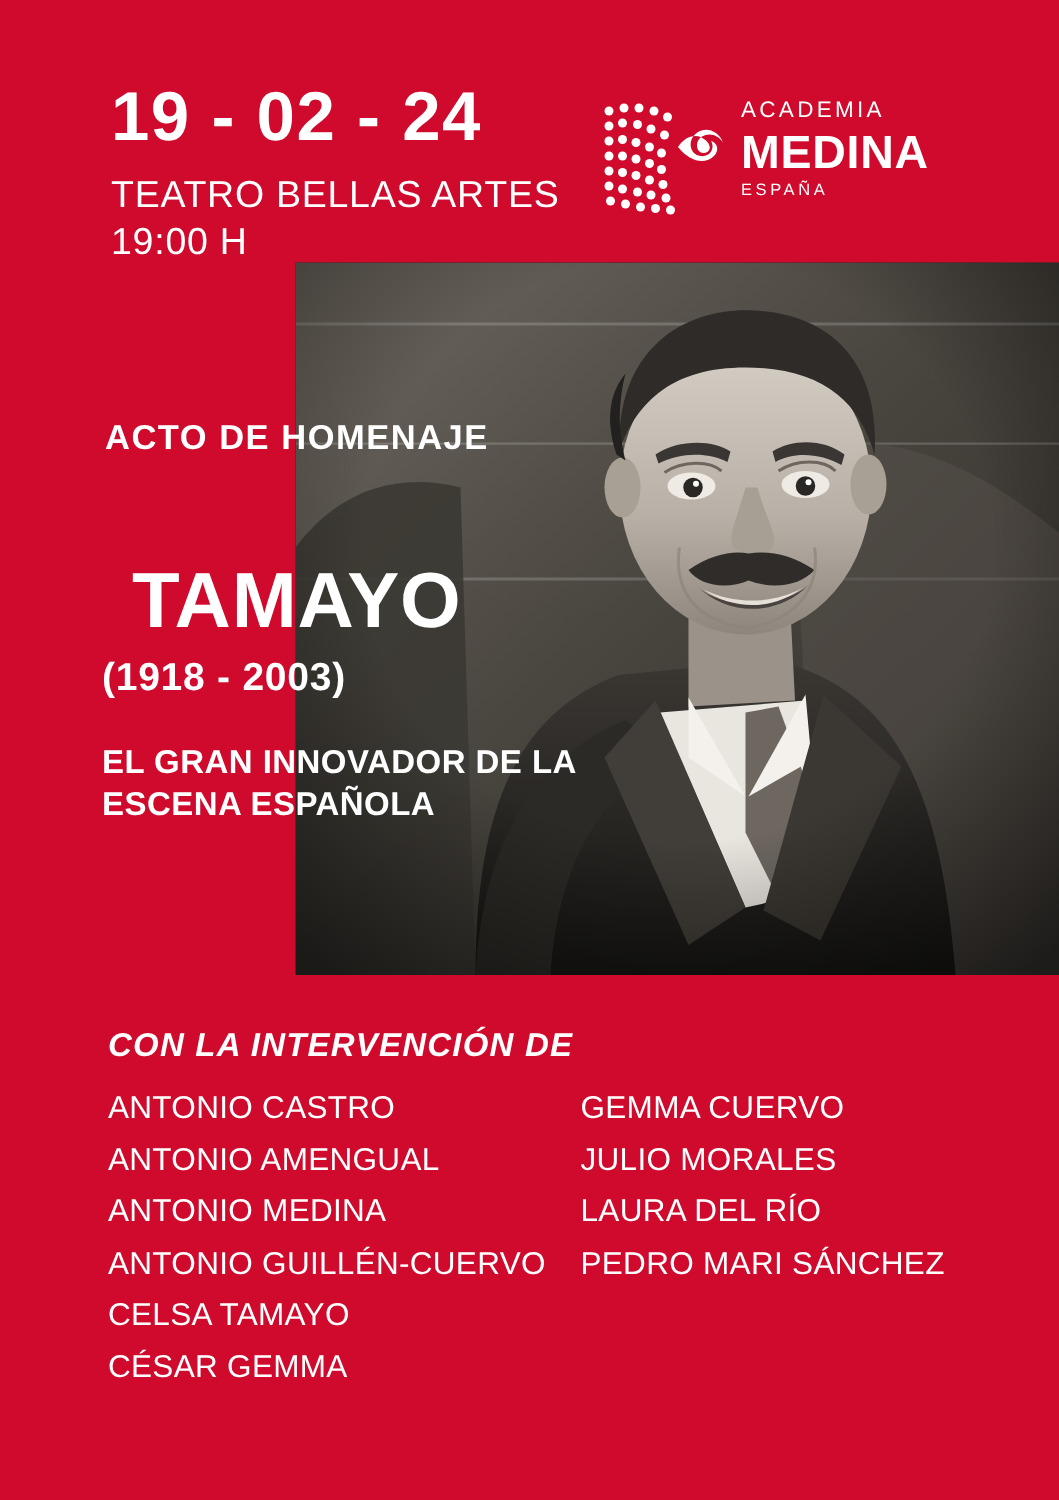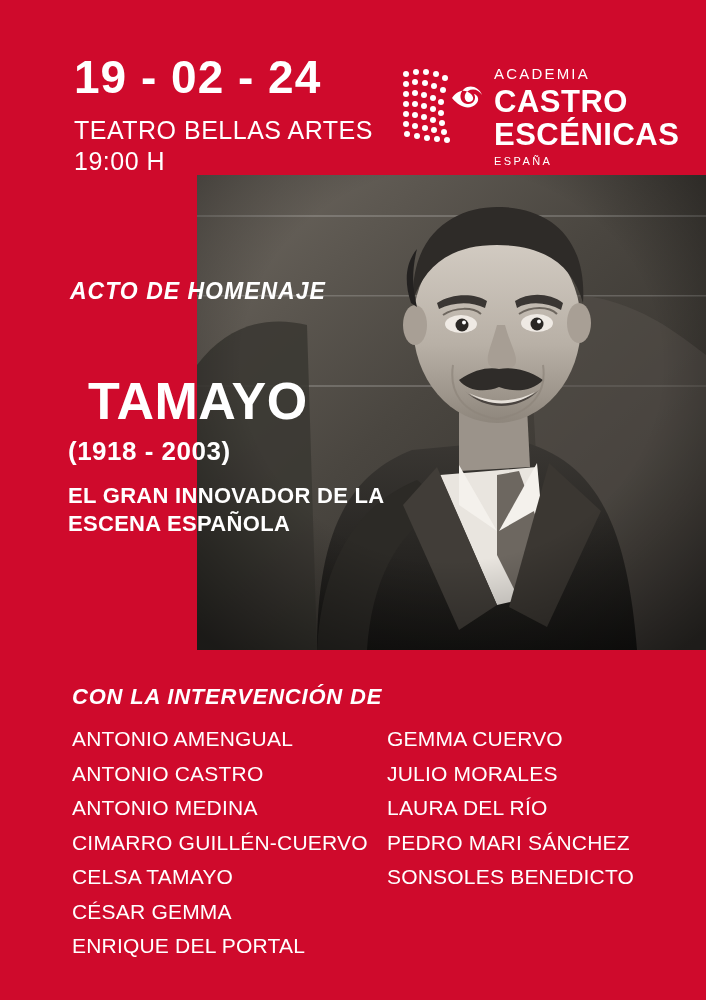--- a/index.html
+++ b/index.html
@@ -123,21 +123,20 @@
     background: #2a2724;
   }
   .photo svg { display: block; }
 
   
   .homage {
     position: absolute;
     left: 70px;
     top: 278px;
     font-size: 23px;
-    font-style: italic;
     font-weight: bold;
     letter-spacing: 1px;
     white-space: nowrap;
   }
   .name-1 {
     position: absolute;
     left: 68px;
     top: 315px;
     font-size: 52px;
     font-weight: bold;
@@ -160,21 +159,21 @@
     left: 68px;
     top: 436px;
     font-size: 26px;
     font-weight: bold;
     letter-spacing: 0.5px;
     white-space: nowrap;
   }
   .tagline {
     position: absolute;
     left: 68px;
-    top: 482px;
+    top: 494px;
     font-size: 22px;
     font-weight: bold;
     letter-spacing: 0.3px;
     line-height: 1.28;
     width: 360px;
   }
 
   
   .participants-title {
     position: absolute;
@@ -251,22 +250,21 @@
               <circle cx="29" cy="74" r="3"></circle>
             <circle cx="39" cy="75" r="3"></circle>
               <circle cx="49" cy="76" r="3"></circle>
             <path d="M54 34 c6 -9 14 -9 19 -4 c4 4 2 8 -2 8 c-5 0 -6 -8 -1 -11 c5 -3 11 -1 14 4
                      c-3 -8 -12 -11 -18 -6 c-6 5 -4 14 3 15 c6 1 10 -5 7 -10 c4 1 6 6 2 10 c-6 6 -16 4 -24 -6 z"></path>
           </g>
         </svg>
       </div>
       <div class="logo-text">
         <span class="logo-academia">ACADEMIA</span>
-        <span class="logo-artes">CASTRO</span>
-        <span class="logo-escenicas">ESCÉNICAS</span>
+        <span class="logo-artes">MEDINA</span>
         <span class="logo-espana">ESPAÑA</span>
       </div>
     </div>
   </div>
 
   <div class="photo">
     <svg width="509" height="475" viewBox="0 0 509 475" aria-hidden="true">
       <defs>
         <linearGradient id="bgwall" x1="0" y1="0" x2="1" y2="1">
           <stop offset="0%" stop-color="#6e6860"></stop>
@@ -351,30 +349,28 @@
   </div>
 
   <div class="homage">ACTO DE HOMENAJE</div>
   <div class="name-2">TAMAYO</div>
   <div class="years">(1918 - 2003)</div>
   <div class="tagline">EL GRAN INNOVADOR DE LA ESCENA ESPAÑOLA</div>
 
   <div class="participants-title">CON LA INTERVENCIÓN DE</div>
 
   <div class="col col-left">
+    <div class="person">ANTONIO CASTRO</div>
     <div class="person">ANTONIO AMENGUAL</div>
-    <div class="person">ANTONIO CASTRO</div>
     <div class="person">ANTONIO MEDINA</div>
-    <div class="person">CIMARRO GUILLÉN-CUERVO</div>
+    <div class="person">ANTONIO GUILLÉN-CUERVO</div>
     <div class="person">CELSA TAMAYO</div>
     <div class="person">CÉSAR GEMMA</div>
-    <div class="person">ENRIQUE DEL PORTAL</div>
   </div>
 
   <div class="col col-right">
     <div class="person">GEMMA CUERVO</div>
     <div class="person">JULIO MORALES</div>
     <div class="person">LAURA DEL RÍO</div>
     <div class="person">PEDRO MARI SÁNCHEZ</div>
-    <div class="person">SONSOLES BENEDICTO</div>
   </div>
 
 </div>
 
 </body></html>

